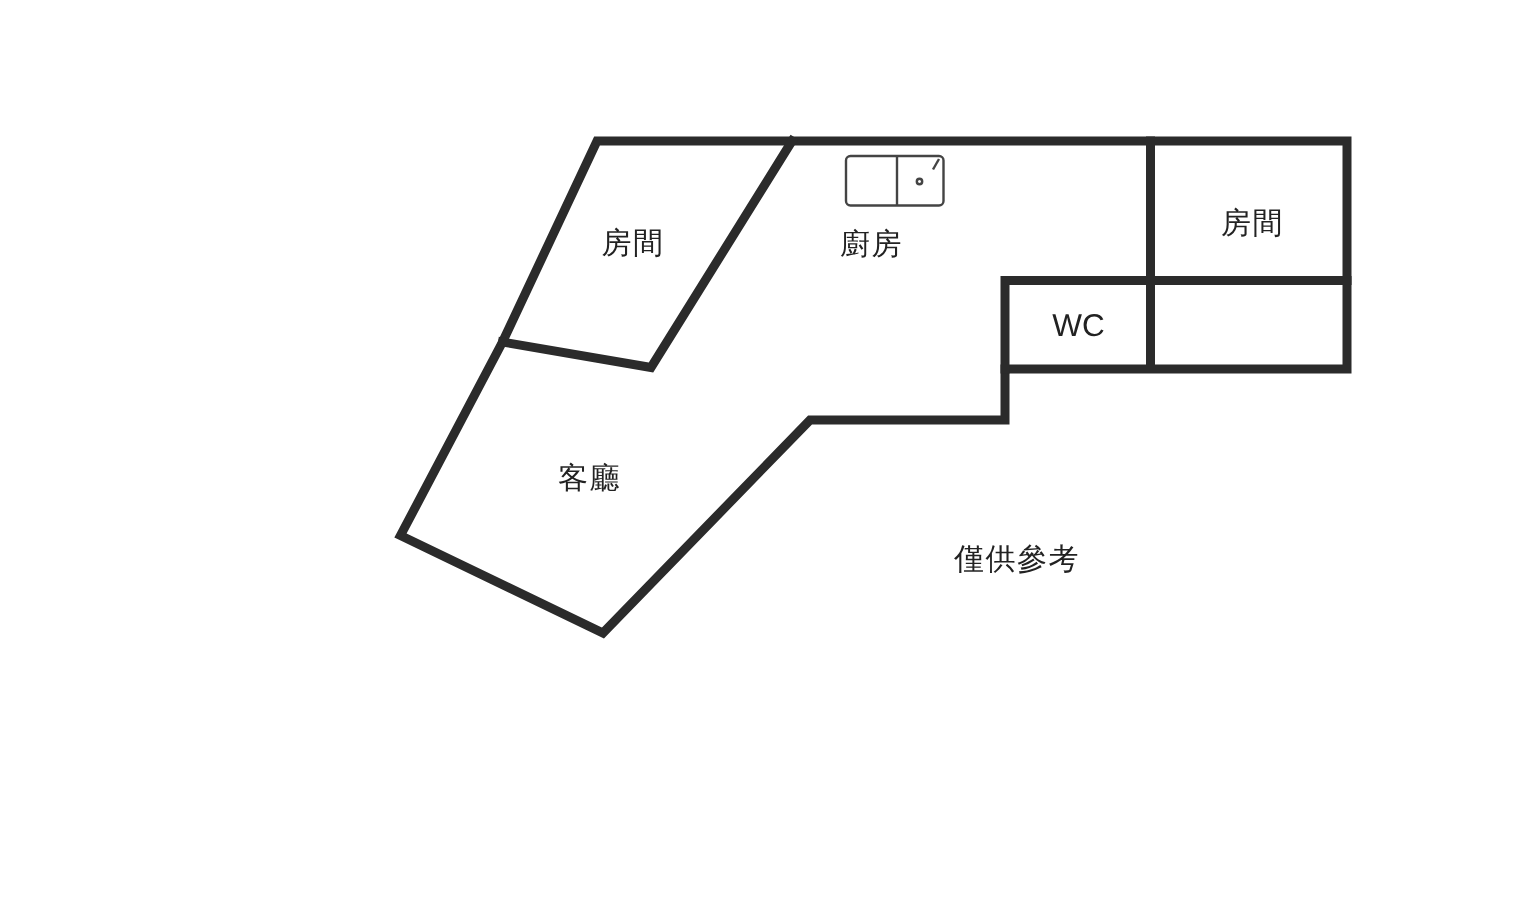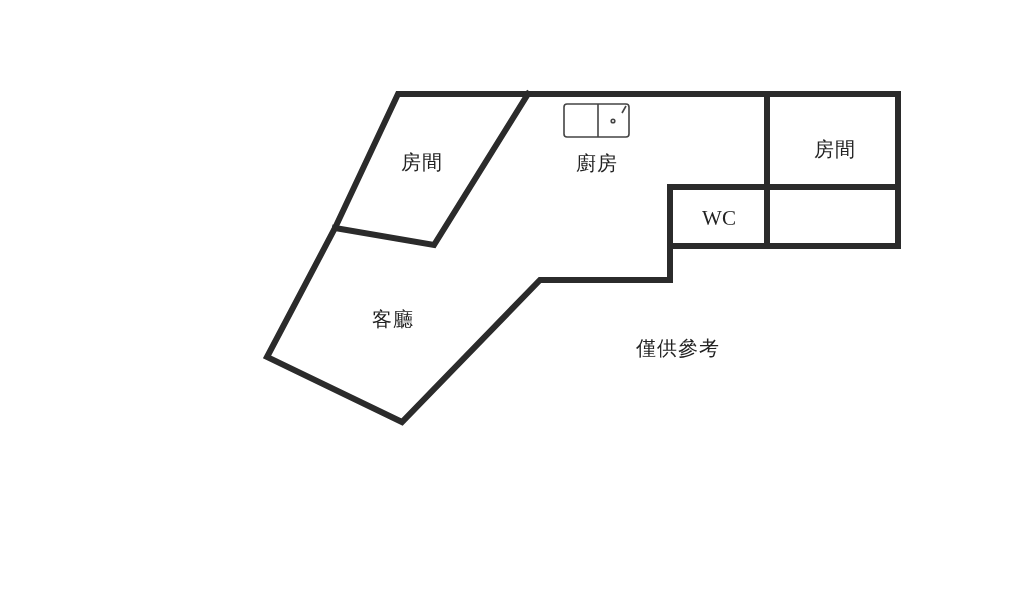--- a/index.html
+++ b/index.html
@@ -1,43 +1,43 @@
 <!DOCTYPE html>
 <html><head>
   <meta charset="utf-8">
   <style>
     html, body { margin: 0; padding: 0; background: #ffffff; }
     body { width: 1024px; height: 610px; position: relative; overflow: hidden;
            font-family: "DejaVu Sans", "Liberation Sans", sans-serif; }
     #plan { position: absolute; left: 0; top: 0; }
     .label { position: absolute; color: #222222; font-size: 20px; white-space: nowrap;
              transform: translate(-50%, -50%); letter-spacing: 1px; }
-    .wc { font-family: Liberation Serif, serif; font-size: 21px; letter-spacing: 0; }
+    .wc { font-family: Liberation Sans, sans-serif; font-size: 21px; letter-spacing: 0; }
     .note { position: absolute; color: #222222; font-size: 20px; text-align: center;
-            line-height: 30px; transform: translateX(-50%); letter-spacing: 1px; }
+            line-height: 30px; transform: translateX(-50%); letter-spacing: 1px; margin-top: 24px; }
   </style>
 </head>
 <body>
 
 <svg id="plan" width="1024" height="610" viewBox="0 0 1024 610" xmlns="http://www.w3.org/2000/svg">
   <g fill="none" stroke="#2b2b2b" stroke-width="6" stroke-linejoin="miter" stroke-linecap="square">
     <path d="M398,94 L898,94 L898,246 L670,246 L670,280 L540,280 L402,422 L267,357 L335,228 Z"></path>
     <path d="M528,94 L434,245 L335,228"></path>
     <path d="M767,94 L767,243"></path>
     <path d="M670,246 L670,187 L898,187"></path>
   </g>
   <g fill="none" stroke="#444444" stroke-width="1.6">
     <rect x="564" y="104" width="65" height="33" rx="3"></rect>
     <line x1="598" y1="104" x2="598" y2="137"></line>
     <circle cx="613" cy="121" r="1.8"></circle>
     <path d="M626,106 L622,113"></path>
   </g>
 </svg>
 
 <div class="label" style="left:422px; top:162px;">房間</div>
-<div class="label" style="left:597px; top:163px;text-align:right;">廚房</div>
+<div class="label" style="left:581px; top:163px;text-align:right;">廚房</div>
 <div class="label" style="left:835px; top:149px;">房間</div>
 <div class="label wc" style="left:719px; top:218px;">WC</div>
 <div class="label" style="left:393px; top:319px;">客廳</div>
 
 <div class="note" style="left:678px; top:333px;">
   <div>僅供參考</div>
 </div>
 
 </body></html>

